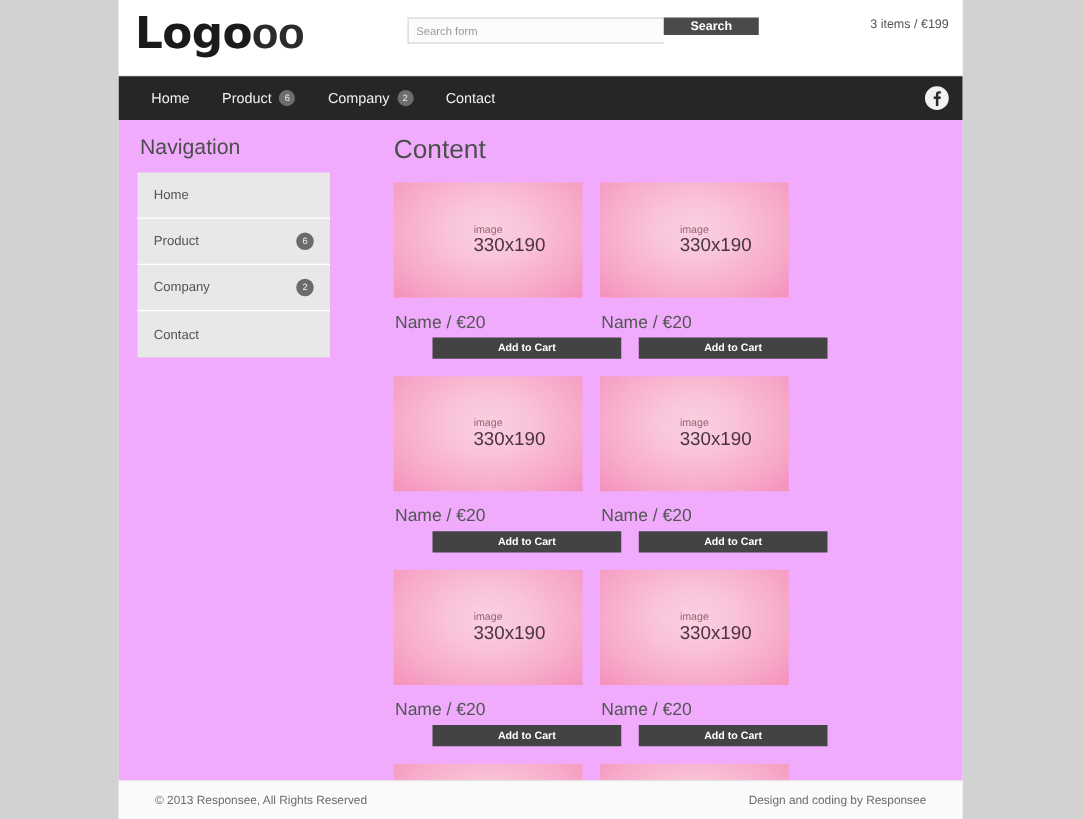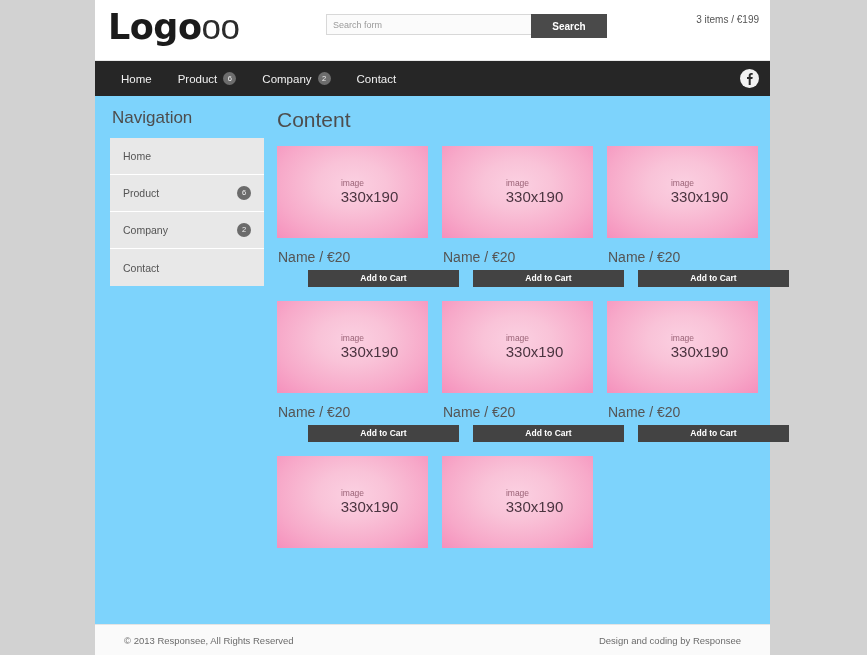--- a/index.html
+++ b/index.html
@@ -35,21 +35,21 @@
     left: 13px;
     top: 5px;
     font-size: 35px;
     letter-spacing: -0.5px;
     line-height: 44px;
     color: #1b1b1b;
     white-space: nowrap;
     font-family: "DejaVu Sans", sans-serif;
   }
   .logo .logo-strong { font-weight: bold; }
-  .logo .logo-light { font-weight: 400; color: #2b2b2b; font-family: "Liberation Sans", sans-serif;}
+  .logo .logo-light { font-weight: 700; color: #2b2b2b; font-family: "Liberation Sans", sans-serif;}
 
   .search-wrap {
     position: absolute;
     left: 231px;
     top: 14px;
     display: flex;
     height: 21px;
   }
   .search-input {
     width: 205px;
@@ -60,21 +60,21 @@
     background: #fbfbfb;
     padding: 0 6px;
     font-size: 9px;
     color: #8b8b8b;
     font-family: "Liberation Sans", sans-serif;
     outline: none;
   }
   .search-input::placeholder { color: #9a9a9a; }
   .search-button {
     width: 76px;
-    height: 24px;
+    height: 14px;
     box-sizing: border-box;
     background: #4a4a4a;
     color: #ffffff;
     border: none;
     font-size: 10px;
     font-weight: bold;
     font-family: "Liberation Sans", sans-serif;
     cursor: pointer;
   }
   .cart-info {
@@ -134,21 +134,22 @@
     align-items: center;
     justify-content: center;
     cursor: pointer;
   }
   .social svg { display: block; }
 
   
   .body-wrap {
     display: flex;
     height: 528px;
-    background: #7dd3fc;
+    background: #f0abfc;
+    gap: 38px;
   }
   .sidebar {
     width: 182px;
     flex: 0 0 182px;
     padding: 12px 13px 0 15px;
     box-sizing: border-box;
   }
   .sidebar-title {
     font-size: 17px;
     color: #4d4d4d;

